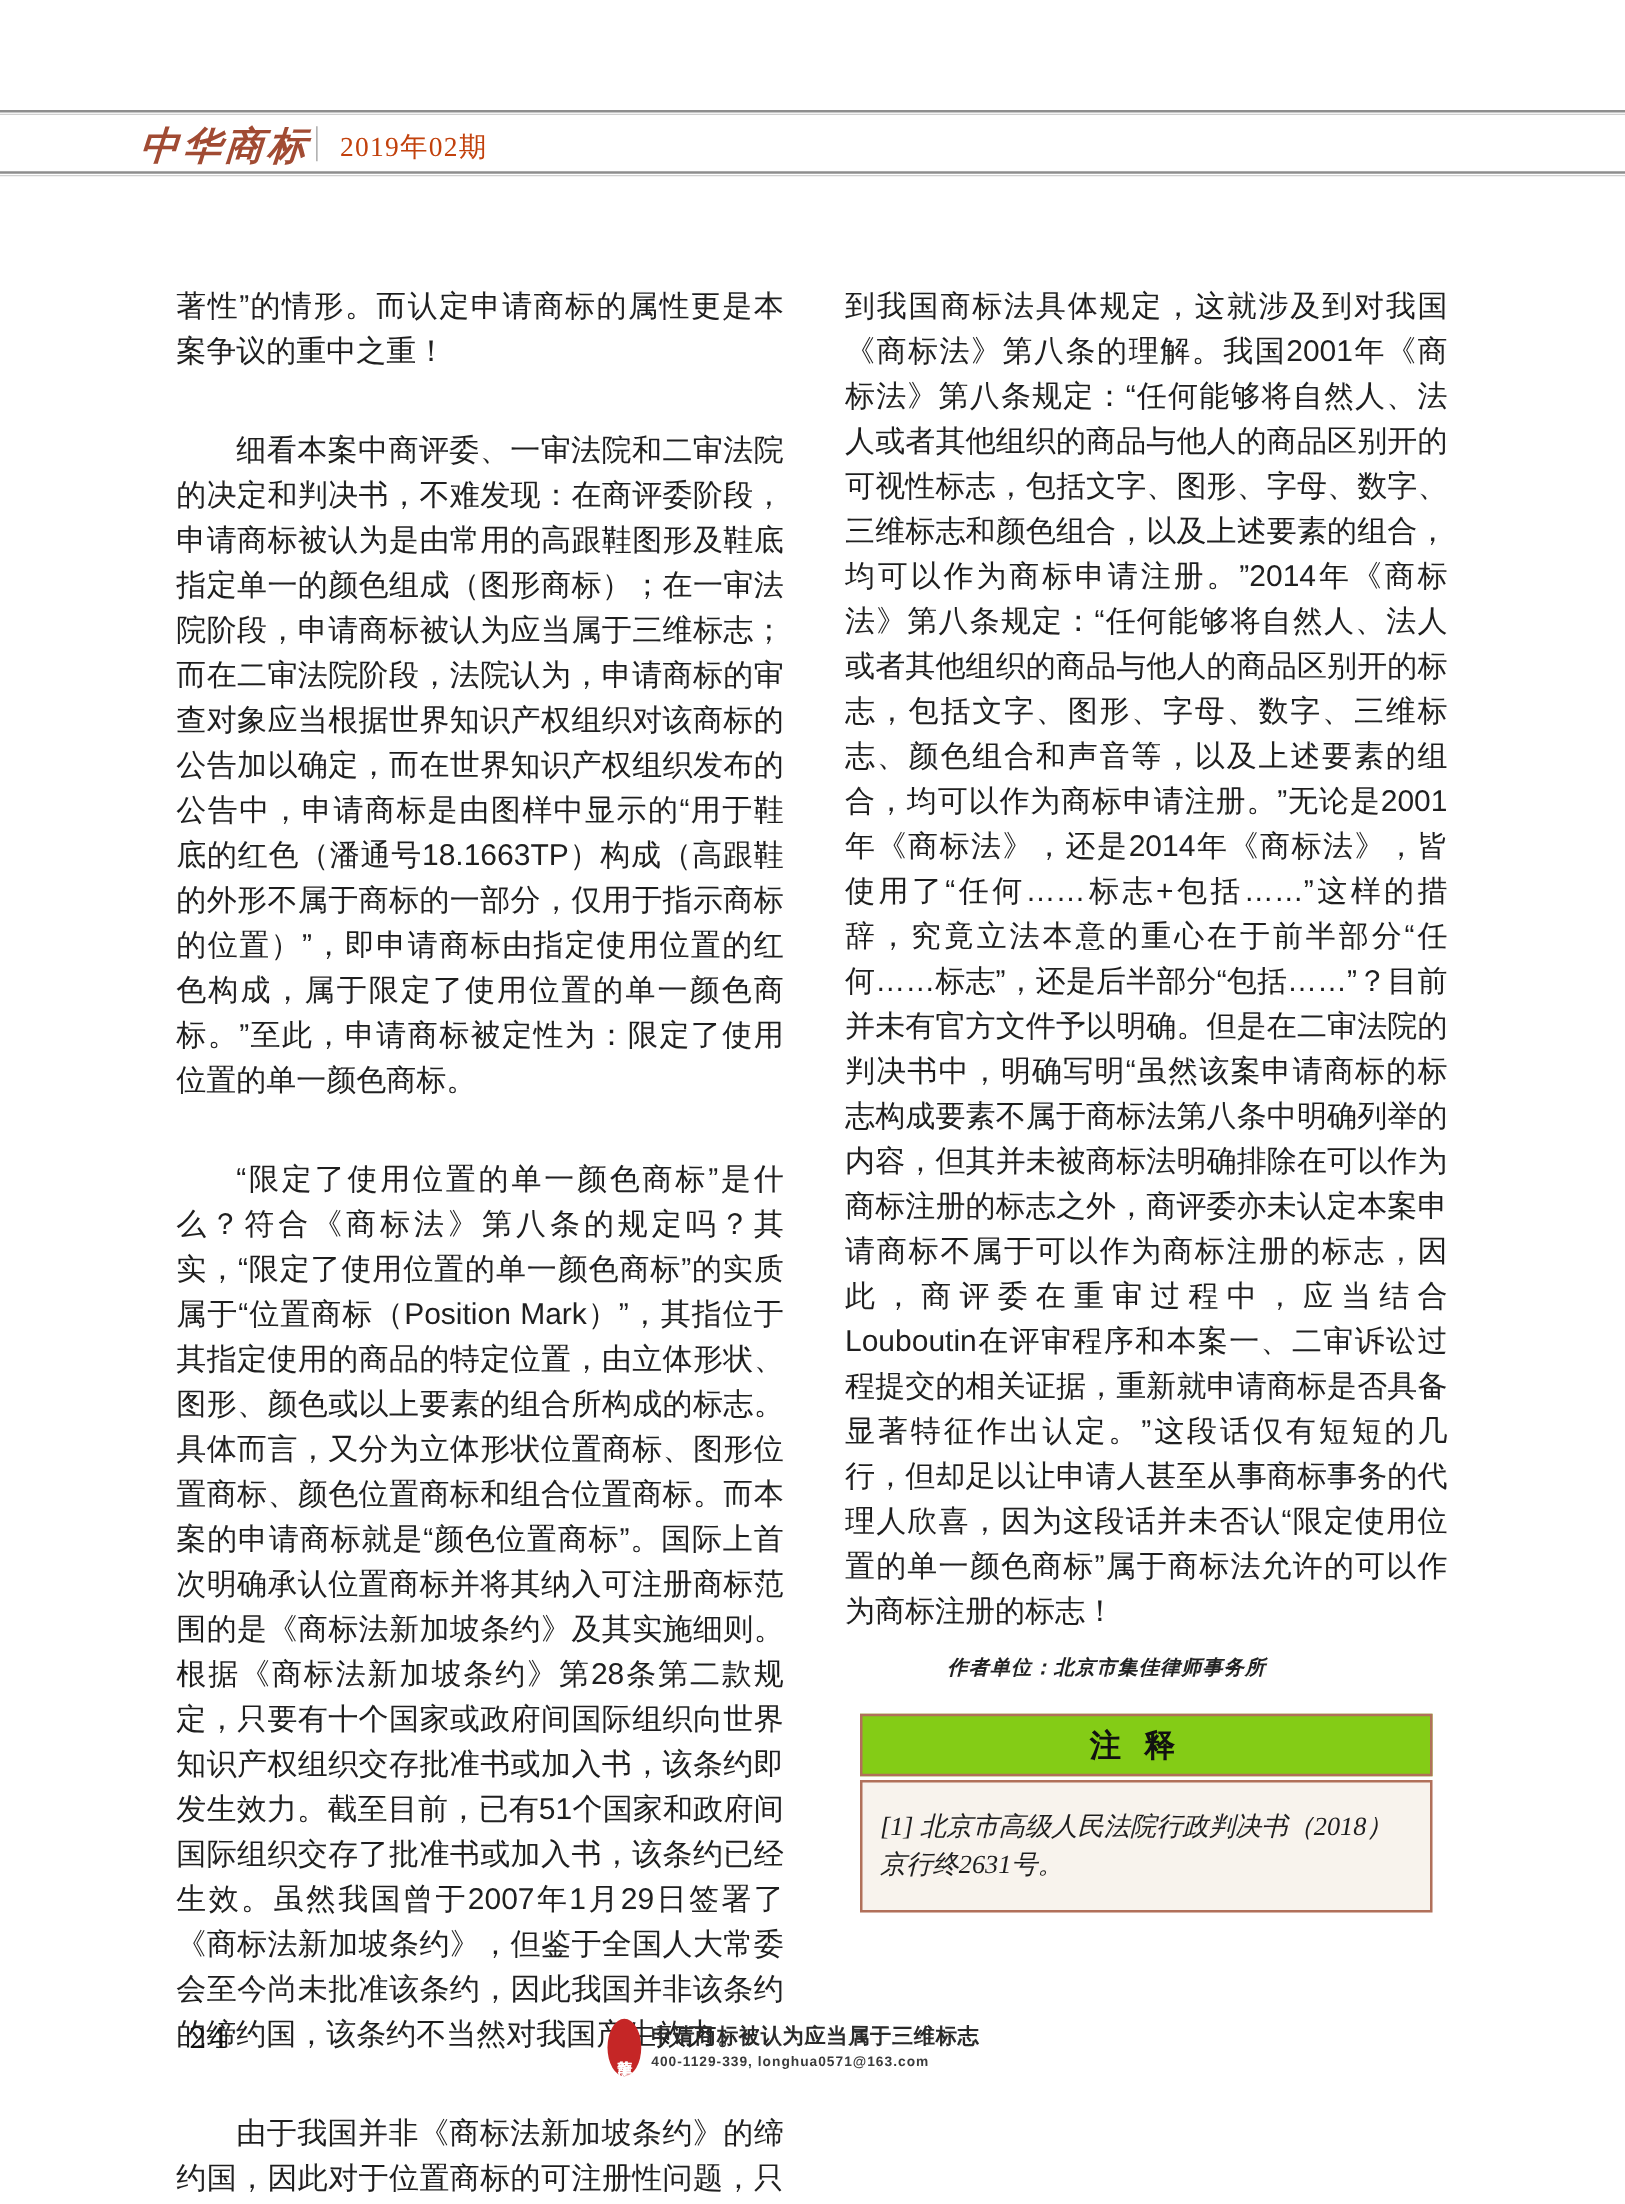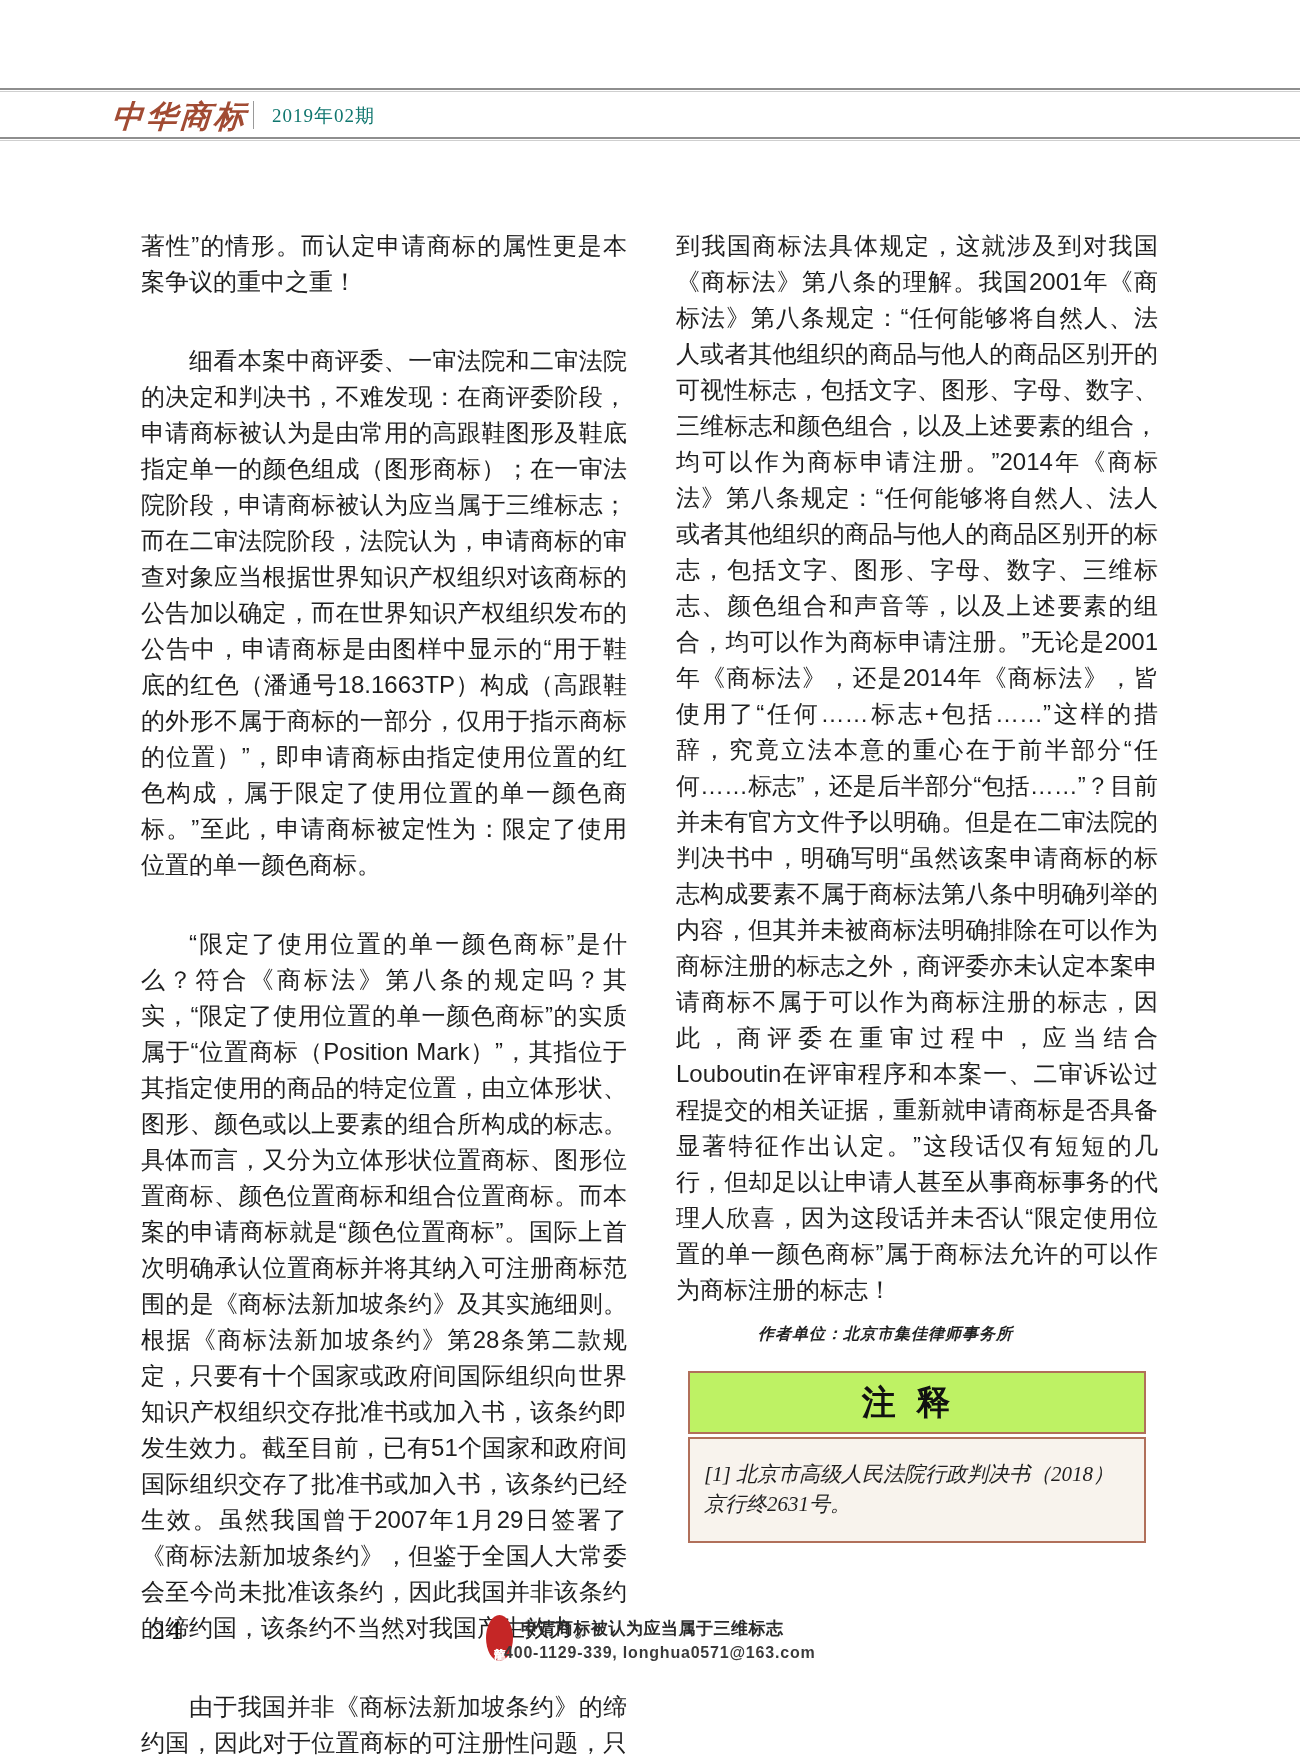--- a/index.html
+++ b/index.html
@@ -27,21 +27,21 @@
     color:#a14b33;
     transform:skewX(-4deg);
   }
   .brand-divider{
     position:absolute;left:253px;top:101px;
     width:1px;height:28px;background:#9a9a9a;
   }
   .issue{
     position:absolute;left:272px;top:103px;
     font-family:"Liberation Serif","DejaVu Serif",serif;
-    font-size:19px;color:#0f766e;letter-spacing:1px;
+    font-size:22px;color:#c2410c;letter-spacing:1px;
   }
 
   
   .column{position:absolute;top:228px;}
   #col-left{left:141px;width:486px;}
   #col-right{left:676px;width:482px;}
   .column p.para{
     margin:0;
     font-size:24px;line-height:36px;
     text-align:justify;
@@ -65,24 +65,24 @@
     padding-left:82px;
     font-family:"Liberation Serif","DejaVu Serif",serif;
     font-style:italic;font-weight:600;
     font-size:16px;color:#222222;
     letter-spacing:1px;
   }
 
   
   .notes{margin-top:26px;margin-left:12px;width:458px;}
   .notes-header{
-    border:2px solid #b1705a;background:#bef264;
+    border:2px solid #b1705a;background:#84cc16;
     text-align:center;padding:7px 16px 6px 0;
     font-family:"Liberation Serif","DejaVu Serif",serif;
-    font-size:34px;font-weight:bold;color:#111111;
+    font-size:25px;font-weight:bold;color:#111111;
     letter-spacing:6px;
   }
   .notes-body{
     margin-top:3px;
     border:2px solid #b1705a;background:#f8f3ed;
     padding:20px 14px 22px 14px;
   }
   .note-item{
     font-family:"Liberation Serif","DejaVu Serif",serif;
     font-style:italic;font-weight:400;
@@ -105,22 +105,22 @@
     font-family:"DejaVu Serif","Liberation Serif",serif;
     font-size:12px;font-weight:bold;line-height:27px;
     text-align:center;
   }
   .footer-company{
     position:absolute;left:521px;top:1617px;
     font-size:17px;font-weight:bold;color:#2a2a2a;
     letter-spacing:0.5px;
   }
   .footer-contact{
-    position:absolute;left:504px;top:1644px;
-    font-size:16px;font-weight:bold;color:#3a3a3a;
+    position:absolute;left:521px;top:1644px;
+    font-size:11px;font-weight:bold;color:#3a3a3a;
     letter-spacing:0.8px;
   }
 </style>
 </head>
 <body>
 
 <div id="page">
 
   <div id="rule-top" class="rule"></div>
   <div class="brand">中华商标</div>

